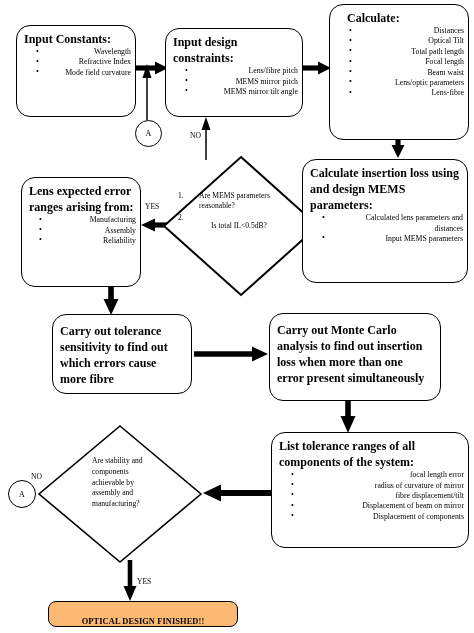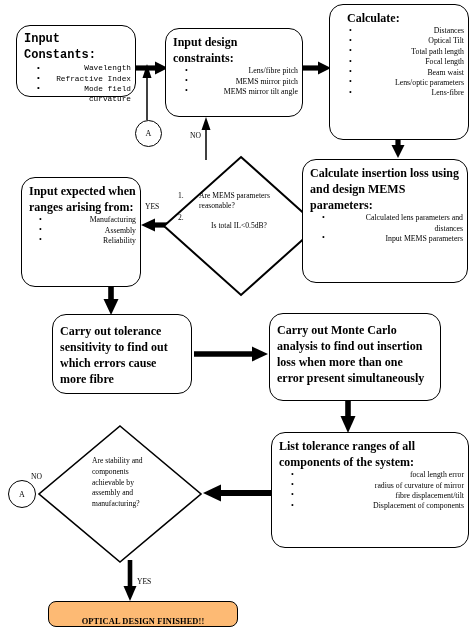--- a/index.html
+++ b/index.html
@@ -189,21 +189,21 @@
       <line x1="147" y1="120" x2="147" y2="73" stroke="#000" stroke-width="1.5"></line>
       <polygon points="142.5,78 147,64 151.5,78" fill="#000"></polygon>
     </g>
 
     <g>
       <line x1="206" y1="160" x2="206" y2="125" stroke="#000" stroke-width="1.5"></line>
       <polygon points="201.5,130 206,117 210.5,130" fill="#000"></polygon>
     </g>
   </svg>
 
-  <div class="node" style="left:16px; top:25px; width:120px; height:72px;font-family:Liberation Mono, monospace;">
+  <div class="node" style="left:16px; top:25px; width:120px; height:92px;">
     <div class="node-inner">
       <div class="node-title">Input Constants:</div>
       <ul class="blist">
         <li>Wavelength</li>
         <li>Refractive Index</li>
         <li>Mode field curvature</li>
       </ul>
     </div>
   </div>
 
@@ -238,21 +238,21 @@
       <div class="node-title">Calculate insertion loss using and design MEMS parameters:</div>
       <ul class="blist">
         <li>Calculated lens parameters and distances</li>
         <li>Input MEMS parameters</li>
       </ul>
     </div>
   </div>
 
   <div class="node" style="left:21px; top:177px; width:120px; height:110px;">
     <div class="node-inner">
-      <div class="node-title">Input expected when ranges arising from:</div>
+      <div class="node-title">Lens expected error ranges arising from:</div>
       <ul class="blist tight">
         <li>Manufacturing</li>
         <li class="ind1">Assembly</li>
         <li class="ind1">Reliability</li>
       </ul>
     </div>
   </div>
 
   <div class="node" style="left:52px; top:314px; width:140px; height:80px;">
     <div class="node-inner" style="padding-top:8px;">
@@ -266,20 +266,21 @@
     </div>
   </div>
 
   <div class="node" style="left:271px; top:432px; width:198px; height:116px;">
     <div class="node-inner">
       <div class="node-title">List tolerance ranges of all components of the system:</div>
       <ul class="blist">
         <li>focal length error</li>
         <li>radius of curvature of mirror</li>
         <li>fibre displacement/tilt</li>
+        <li>Displacement of beam on mirror</li>
         <li>Displacement of components</li>
       </ul>
     </div>
   </div>
 
   <div class="diamond" style="left:162px; top:155px; width:158px; height:142px;">
     <svg width="158" height="142" viewBox="0 0 158 142">
       <polygon points="79,2 156,71 79,140 2,71" fill="#ffffff" stroke="#000000" stroke-width="2"></polygon>
     </svg>
   </div>

